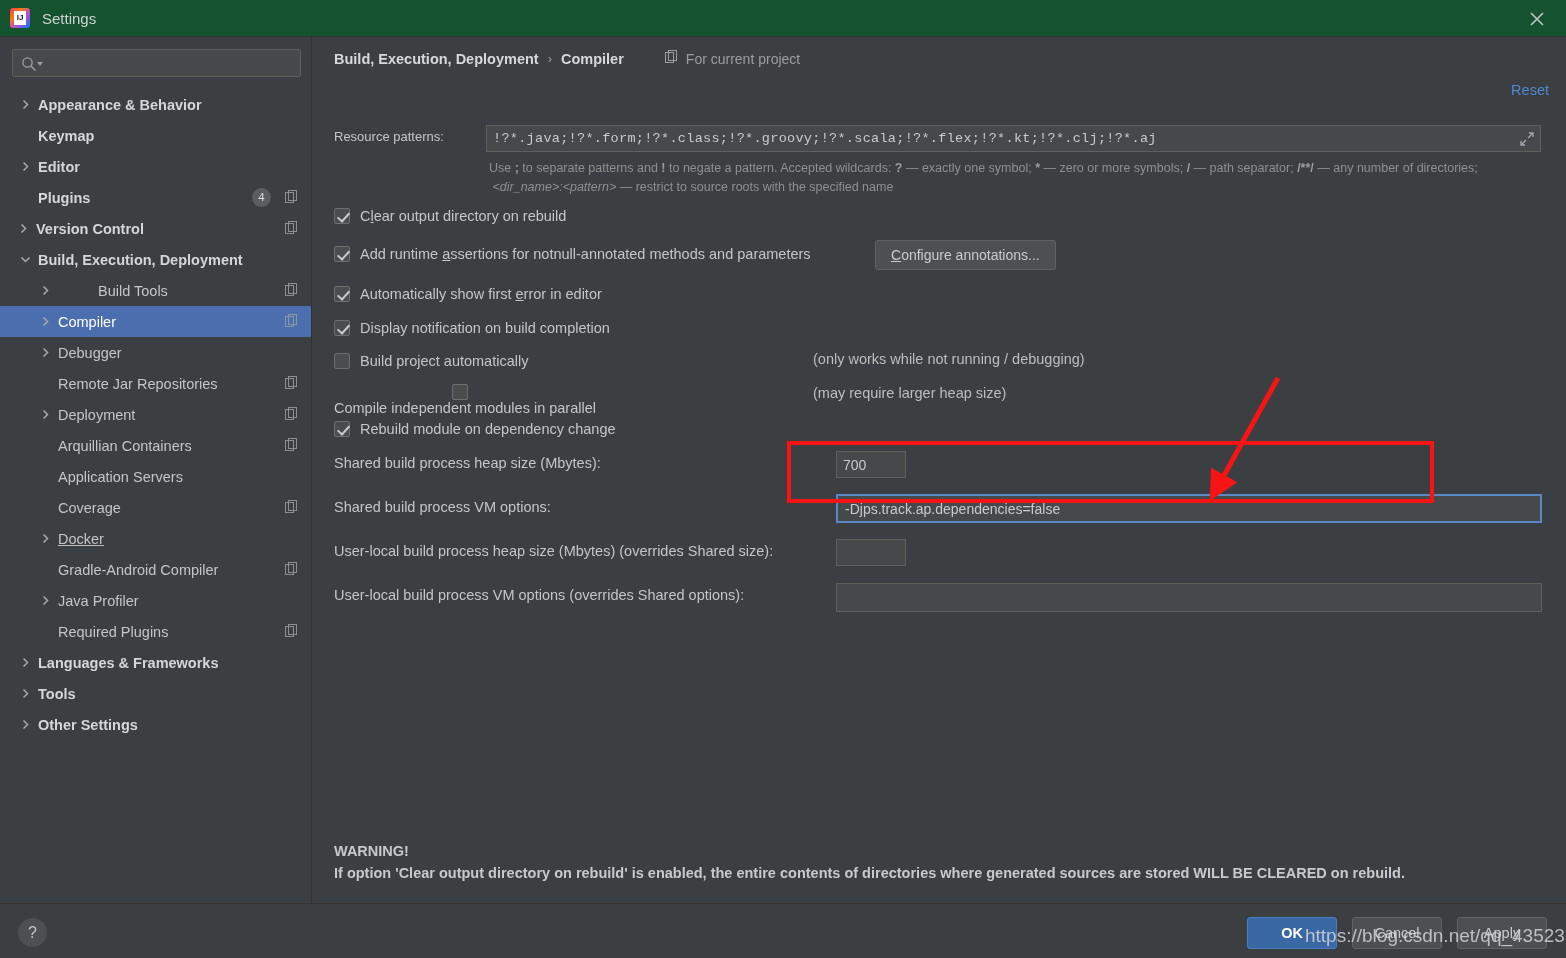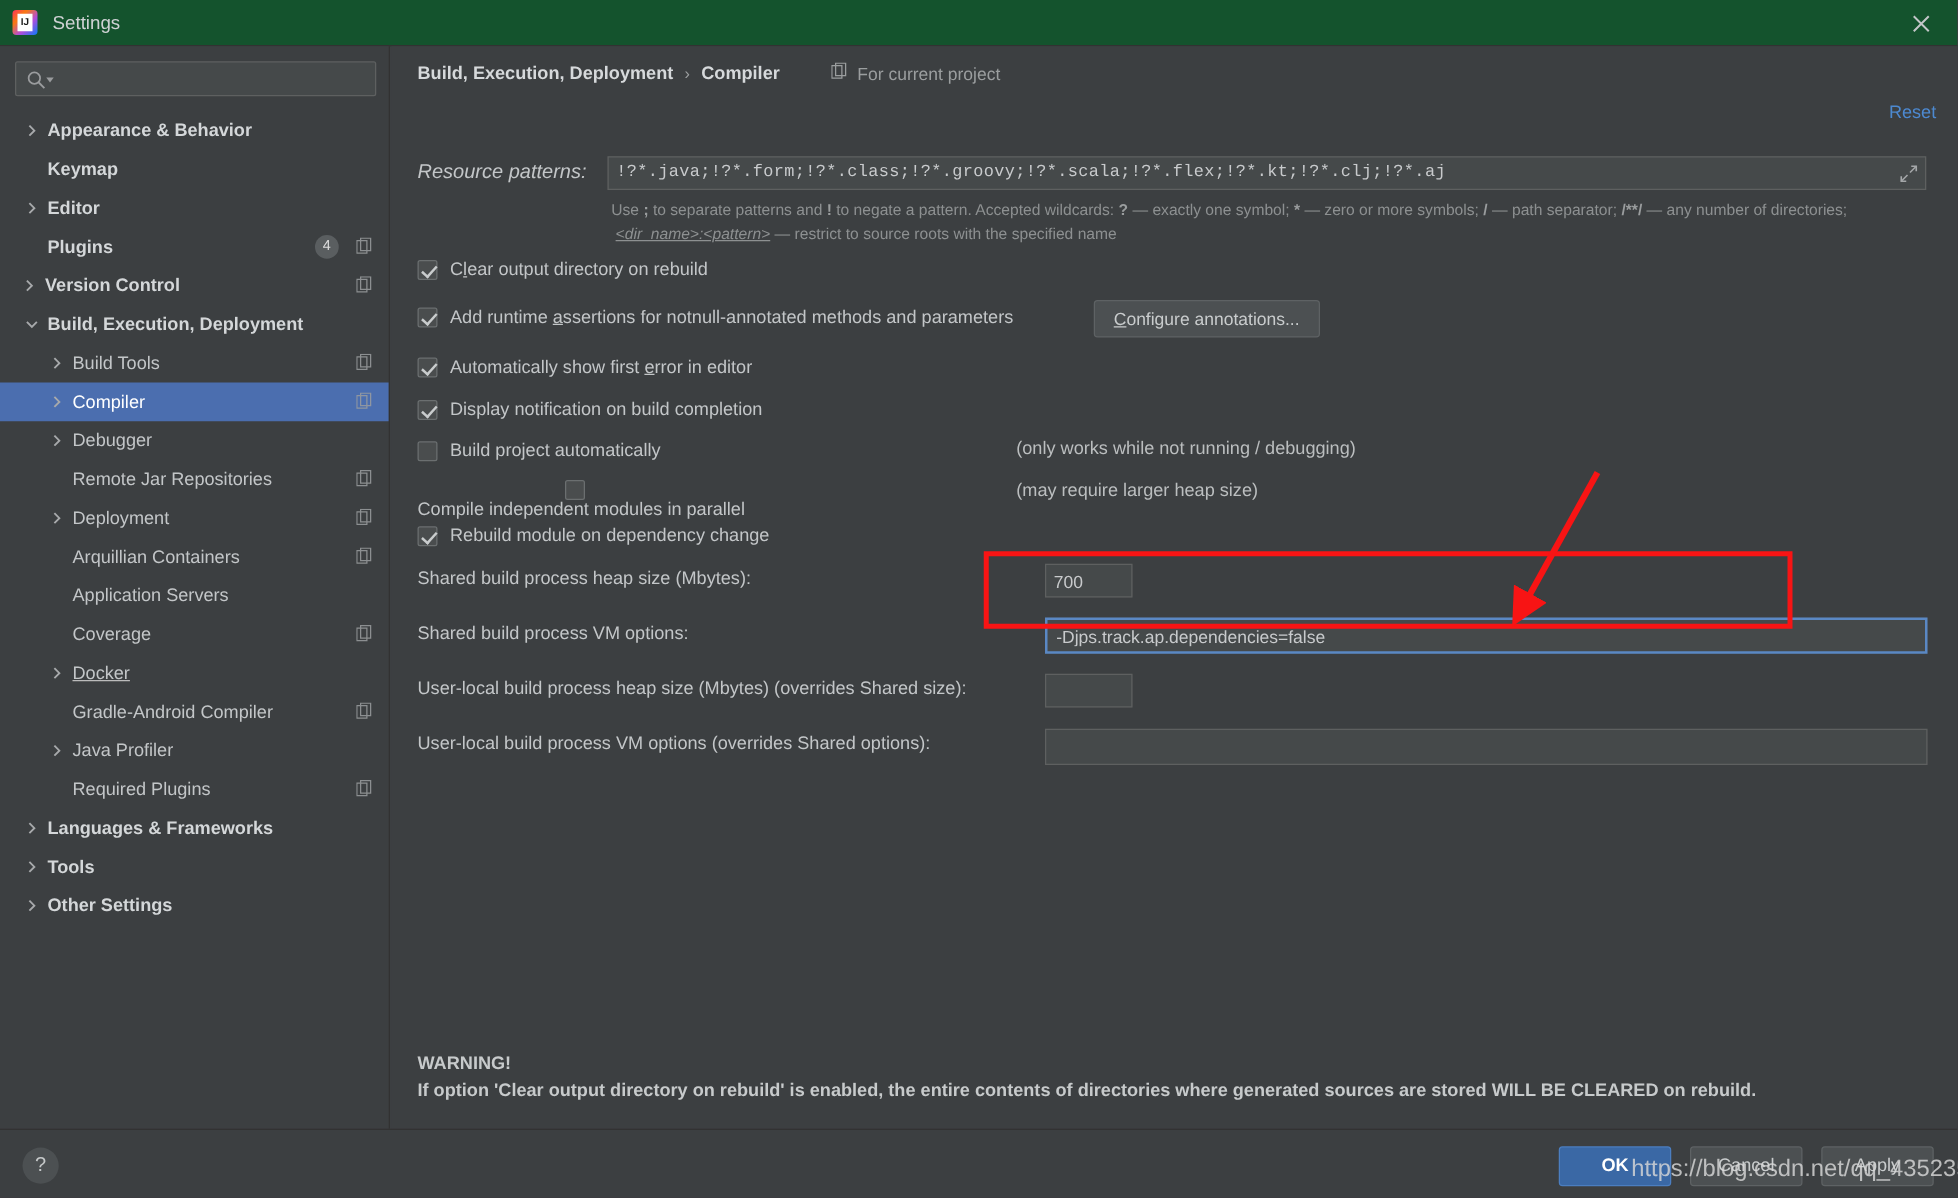--- a/index.html
+++ b/index.html
@@ -135,21 +135,21 @@
   .reset-link {
     position: absolute; right: 17px; top: 45px;
     color: #4d89d0; font-size: 14.5px; cursor: pointer;
   }
 
   .row-res {
     position: absolute; left: 0; top: 88px; width: 1253px; height: 28px;
   }
   .lbl-res {
     position: absolute; left: 21px; top: 4px;
-    font-size: 16px; color: #c3c6c8; font-style: italic;
+    font-size: 13px; color: #c3c6c8;
   }
   .res-field {
     position: absolute; left: 173px; top: 0;
     width: 1055px; height: 27px;
     background: #45494a; border: 1px solid #5e6060;
     display: flex; align-items: center;
   }
   .res-field input {
     flex: 1; height: 23px; margin-left: 6px;
     background: transparent; border: none; outline: none;
@@ -159,21 +159,21 @@
   }
   .expand-ico {
     width: 20px; height: 20px; margin-right: 3px;
     color: #a4a7a9; flex: 0 0 auto;
   }
   .hint {
     position: absolute; left: 176px; top: 122px;
     width: 1060px;
     font-size: 12.5px; line-height: 19px; color: #8d9091;
   }
-  .hint i { font-style: italic; text-decoration: underline; }
+  .hint i { font-style: italic; }
   .hint b { font-weight: bold; color: #9a9d9e; }
 
   
   .cb-row {
     position: absolute; left: 21px;
     display: flex; align-items: center; height: 22px;
   }
   .cbox {
     width: 16px; height: 16px; flex: 0 0 auto;
     border: 1px solid #6b6f70; border-radius: 2px;
@@ -352,21 +352,21 @@
             </svg></span>
         </div>
         <div class="tree-row bold" style="padding-left: 18px;">
           <span class="arrow">
             <svg width="11" height="11" viewBox="0 0 11 11">
               <path d="M1.5 3.5 L5.5 7.5 L9.5 3.5" stroke="currentColor" stroke-width="1.5" fill="none"></path>
             </svg>
           </span>
           <span class="lbl" style="margin-left: 6px;">Build, Execution, Deployment</span>
         </div>
-        <div class="tree-row" style="padding-left: 38px;">
+        <div class="tree-row" style="padding-left: 38px; gap: 40px;">
           <span class="arrow">
             <svg width="11" height="11" viewBox="0 0 11 11">
               <path d="M3.5 1.5 L7.5 5.5 L3.5 9.5" stroke="currentColor" stroke-width="1.5" fill="none"></path>
             </svg>
           </span>
           <span class="lbl" style="margin-left: 6px;">Build Tools</span>
           <span class="proj-ico"><svg width="14" height="14" viewBox="0 0 14 14">
               <rect x="0.5" y="2.5" width="8" height="10" stroke="#9b9e9f" fill="none"></rect>
               <rect x="3.5" y="0.5" width="8" height="10" stroke="#9b9e9f" fill="none"></rect>
             </svg></span>

